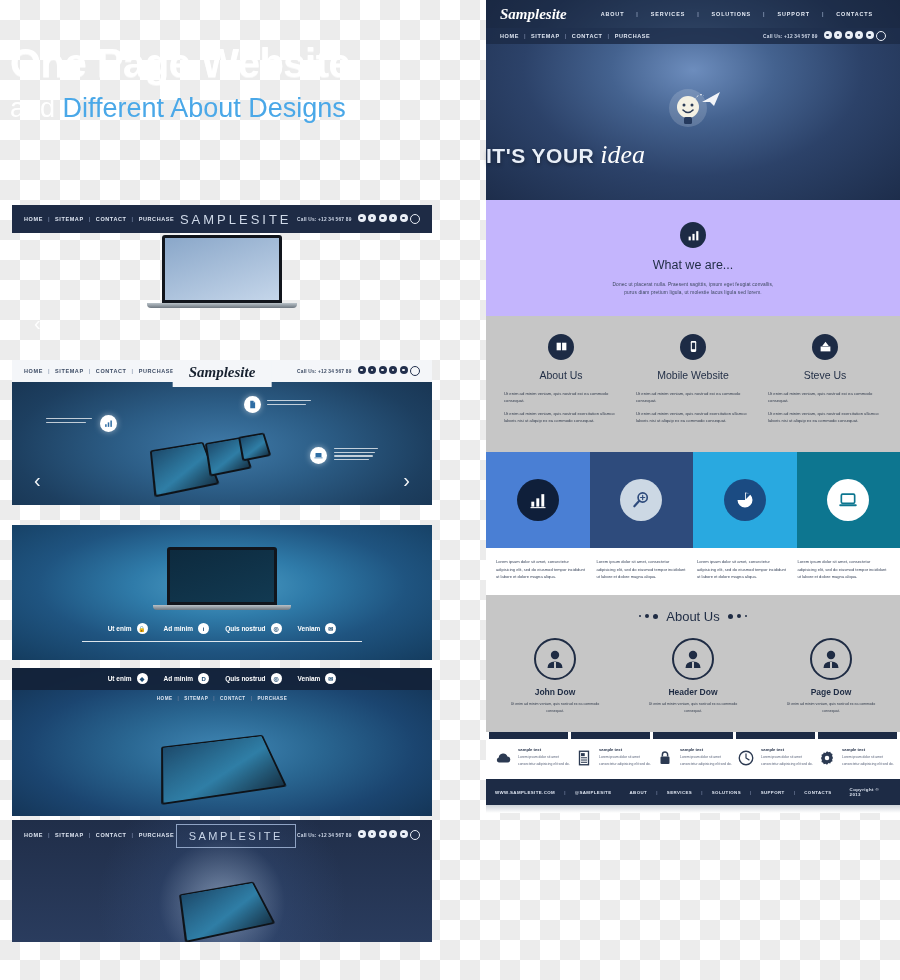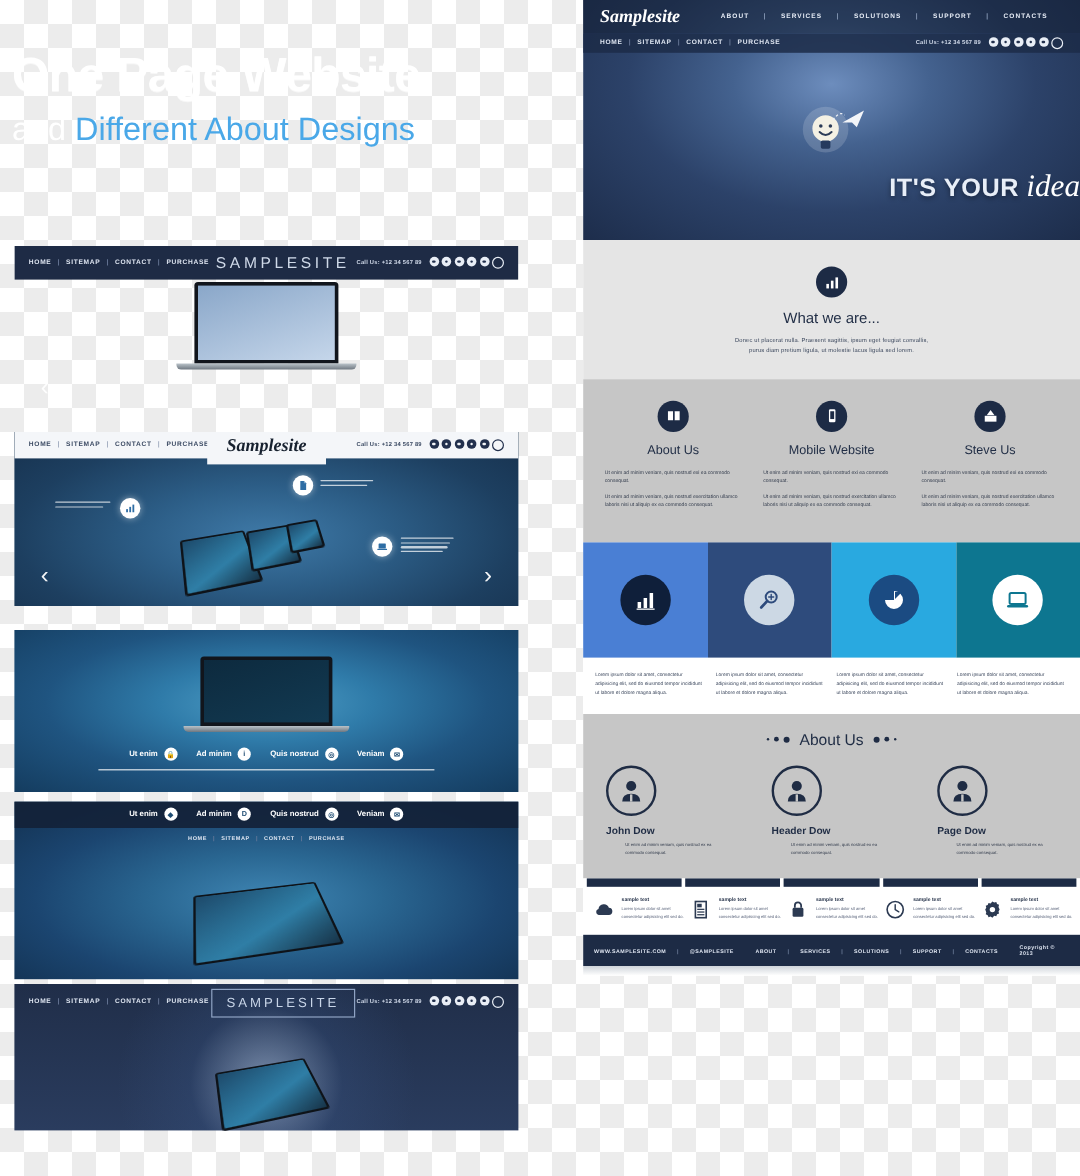--- a/index.html
+++ b/index.html
@@ -81,45 +81,45 @@
   
   #page{position:absolute;left:486px;top:0;width:414px;background:#fff;}
   #p-hero{height:200px;position:relative;background:
     radial-gradient(ellipse at 50% 35%, #6d8dbd 0%, #44628f 28%, #2c4269 58%, #1d2d4b 100%);}
   #p-topbar{height:28px;display:flex;align-items:center;padding:0 14px;box-sizing:border-box;background:rgba(18,29,50,.55);}
   #p-logo{font-family:"Liberation Serif",serif;font-style:italic;font-weight:700;font-size:15px;color:#fff;margin-right:22px;}
   #p-mainnav{display:flex;align-items:center;gap:0;font-size:5.4px;font-weight:700;letter-spacing:.9px;color:#e6ecf6;}
   #p-mainnav span.item{padding:0 12px;}
   #p-mainnav span.bar{color:#8fa0bd;}
   #p-subbar{height:16px;display:flex;align-items:center;padding:0 14px;box-sizing:border-box;background:rgba(28,44,72,.85);}
-  #p-hero-title{position:absolute;left:0;right:0;top:140px;text-align:right;}
+  #p-hero-title{position:absolute;left:0;right:0;top:140px;text-align:left;}
   #p-hero-title .strong{font-size:21px;font-weight:700;color:#e8eef7;letter-spacing:.5px;text-shadow:0 2px 4px rgba(0,0,0,.4);}
   #p-hero-title .script{font-family:"Liberation Serif",serif;font-style:italic;font-size:26px;color:#ffffff;margin-left:6px;}
   .bulb{position:absolute;left:50%;transform:translateX(-50%);top:88px;}
-  #p-what{padding:22px 0 18px;text-align:center;background:#e5e5e5;}
+  #p-what{padding:22px 0 18px;text-align:center;background:#c4b5fd;}
   .cicon{width:26px;height:26px;border-radius:50%;background:#1d2b45;display:inline-flex;align-items:center;justify-content:center;color:#fff;}
   #p-what h3{margin:10px 0 9px;font-size:12.5px;font-weight:400;color:#1f2c44;}
   .lorem{font-size:4.8px;color:#3a465c;line-height:1.75;letter-spacing:.15px;}
   #p-cols{background:#c6c6c6;padding:18px 14px 22px;display:flex;gap:10px;}
   #p-cols .col{flex:1;text-align:center;}
   #p-cols h4{margin:9px 0 9px;font-size:10.5px;font-weight:400;color:#1f2c44;}
   .colbody{font-size:4.2px;color:#333c4d;line-height:1.8;text-align:left;padding:0 4px;}
   .colbody p{margin:0 0 5px;}
   #p-gallery-bar{background:#1d2b45;color:#fff;text-align:center;font-size:9px;font-weight:700;padding:6px 0;letter-spacing:.3px;}
   #p-tiles{display:flex;height:96px;}
   #p-tiles .tile{flex:1;display:flex;align-items:center;justify-content:center;}
   .tile-ic{width:42px;height:42px;border-radius:50%;display:flex;align-items:center;justify-content:center;}
   #p-caps{display:flex;background:#fff;padding:10px 10px 14px;gap:8px;}
   #p-caps .cap{flex:1;font-size:4.1px;color:#38445a;line-height:1.85;}
   #p-about{background:#c6c6c6;padding:14px 0 18px;text-align:center;}
   #p-about .hd{font-size:13px;color:#1f2c44;display:flex;align-items:center;justify-content:center;gap:8px;}
   .dots{display:flex;align-items:center;gap:4px;}
   .dots i{background:#1f2c44;border-radius:50%;display:block;}
   #p-team{display:flex;margin-top:14px;}
-  #p-team .mem{flex:1;text-align:left;margin-left:19px;}
+  #p-team .mem{flex:1;text-align:center;}
   .avatar{width:38px;height:38px;border-radius:50%;border:2px solid #1f2c44;display:inline-flex;align-items:center;justify-content:center;}
   #p-team .nm{font-size:8.5px;font-weight:700;color:#1f2c44;margin-top:7px;}
   #p-team .bio{font-size:3.6px;color:#333c4d;line-height:1.9;margin-top:4px;padding:0 16px;}
   #p-feat{background:#fff;padding:0 0 10px;}
   #p-feat-tabs{display:flex;gap:3px;padding:0 3px;}
   #p-feat-tabs div{flex:1;height:7px;background:#1d2b45;}
   #p-feat-row{display:flex;padding:8px 6px 0;gap:3px;}
   #p-feat-row .f{flex:1;display:flex;gap:4px;align-items:flex-start;}
   #p-feat-row .fi{flex:none;width:22px;height:22px;display:flex;align-items:center;justify-content:center;color:#2c3a52;}
   #p-feat-row .ft{font-size:4.2px;font-weight:700;color:#1f2c44;}

